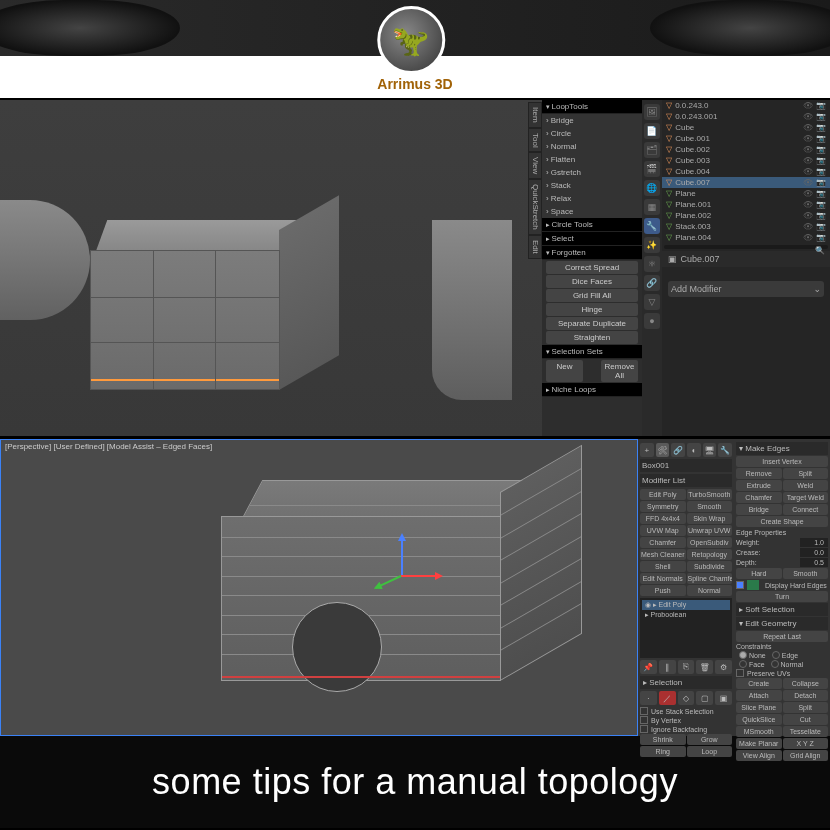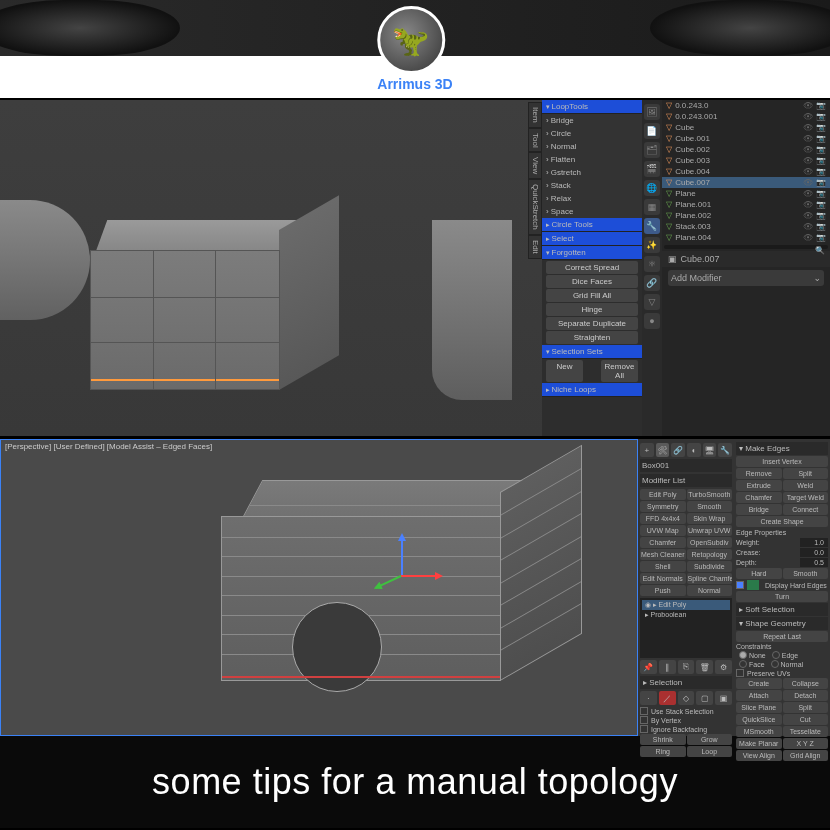--- a/index.html
+++ b/index.html
@@ -6,62 +6,62 @@
 body { width:830px; height:830px; background:#000; overflow:hidden; }
 
 
 .header { height:98px; background:#fff; position:relative; }
 .header-bg { height:56px; background:linear-gradient(90deg,#2a2a2a,#1a1a1a); position:relative; overflow:hidden;}
 .header-bg::before, .header-bg::after { content:''; position:absolute; top:0; width:200px; height:56px; background:radial-gradient(ellipse at center,#444 0%,#111 70%); border-radius:50% / 60%;}
 .header-bg::before { left:-20px; }
 .header-bg::after { right:-20px; }
 .avatar-wrap { position:absolute; left:50%; top:6px; transform:translateX(-50%); text-align:center; }
 .avatar { width:68px; height:68px; border-radius:50%; background:radial-gradient(circle at 40% 40%,#888,#333); border:3px solid #fff; display:flex; align-items:center; justify-content:center; font-size:30px;}
-.channel-name { font-weight:bold; font-size:14px; color:#3b82f6; margin-top:2px;}
+.channel-name { font-weight:bold; font-size:14px; color:#a16207; margin-top:2px;}
 
 
 .blender { height:338px; background:#3b3b3b; position:relative; display:flex; border-top:2px solid #000;}
 .bl-viewport { flex:1; position:relative; background:linear-gradient(#3e3e3e,#383838); overflow:hidden;}
 .cyl { position:absolute; left:-30px; top:100px; width:120px; height:120px; background:linear-gradient(180deg,#8a8a8a,#616161); border-radius:0 60px 60px 0;}
 .box3d { position:absolute; left:90px; top:120px; width:240px; height:170px;}
 .box-top { position:absolute; left:10px; top:0; width:220px; height:40px; background:linear-gradient(#9a9a9a,#818181); transform:skewX(-20deg);}
 .box-front { position:absolute; left:0; top:30px; width:190px; height:140px; background:linear-gradient(#7c7c7c,#6a6a6a); border:1px solid #555;}
 .box-side { position:absolute; left:189px; top:10px; width:60px; height:160px; background:linear-gradient(#6a6a6a,#585858); transform:skewY(-30deg); transform-origin:left;}
 .box-front::before,.box-front::after{content:'';position:absolute;background:#555;} 
 .box-front::before{left:33%;top:0;width:1px;height:100%;}
 .box-front::after{left:66%;top:0;width:1px;height:100%;}
 .box-hline{position:absolute;left:0;width:100%;height:1px;background:#555;}
 .sel-edge{position:absolute;left:0;bottom:8px;width:100%;height:2px;background:#ff9a3c;}
 .far-obj { position:absolute; right:30px; top:120px; width:80px; height:180px; background:linear-gradient(#8a8a8a,#5e5e5e); border-radius:0 0 0 30px;}
 
 .bl-sidepanel { width:100px; background:#2d2d2d; font-size:8px; color:#bbb;}
 .bl-tabs { position:absolute; right:288px; top:2px; width:14px; display:flex; flex-direction:column;}
 .bl-tab { writing-mode:vertical-rl; font-size:8px; background:#333; color:#aaa; padding:4px 1px; border:1px solid #222; margin-bottom:0;}
-.panel-header { background:#1d4ed8; padding:2px 4px; font-size:8px; border-bottom:1px solid #222; display:flex; align-items:center; gap:2px;}
+.panel-header { background:#000000; padding:2px 4px; font-size:8px; border-bottom:1px solid #222; display:flex; align-items:center; gap:2px;}
 .panel-header::before{content:'▾'; font-size:7px;}
 .panel-header.collapsed::before{content:'▸';}
 .panel-btn { background:#444; margin:1px 4px; padding:2px; font-size:8px; text-align:center; border-radius:2px; color:#ccc;}
 .panel-row2 { display:flex; gap:18px; margin:1px 4px;}
 .panel-row2 .panel-btn{flex:1;margin:0;}
 .expander{display:flex;align-items:center;background:#333;padding:2px 4px;font-size:8px;gap:2px;}
 .expander::before{content:'›';font-size:8px;}
 
 .bl-toolcol { width:20px; background:#2a2a2a; display:flex; flex-direction:column; align-items:center; padding-top:4px; gap:3px;}
 .tool-ico { width:16px; height:16px; background:#3a3a3a; border-radius:3px; font-size:9px; color:#888; display:flex; align-items:center; justify-content:center;}
 .tool-ico.active{background:#3d5a8a;color:#fff;}
 
 .bl-outliner { width:168px; background:#252525; font-size:8px; color:#aaa;}
 .out-row { display:flex; align-items:center; padding:1px 4px; gap:3px;}
 .out-ico { color:#e8945a; font-size:8px;}
 .out-ico.mesh{color:#6aa84f;}
 .out-vis { margin-left:auto; font-size:8px; display:flex; gap:3px;color:#666;}
 .out-search { margin:2px; padding:2px 14px 2px 4px; background:#1a1a1a; border-radius:3px; font-size:8px; position:relative;}
 .out-search::after{content:'🔍';position:absolute;right:3px;top:1px;font-size:8px;}
 .prop-head{padding:3px 6px;display:flex;align-items:center;gap:4px;font-size:9px;background:#2a2a2a;}
-.prop-btn{margin:3px 6px;padding:3px;background:#3a3a3a;border-radius:3px;font-size:9px;display:flex;align-items:center;justify-content:space-between;}
+.prop-btn{margin:14px 6px;padding:3px;background:#3a3a3a;border-radius:3px;font-size:9px;display:flex;align-items:center;justify-content:space-between;}
 
 
 .max { height:300px; background:#3a3a3a; position:relative; display:flex; border-top:3px solid #000;}
 .max-status { position:absolute; top:2px; left:4px; font-size:8px; color:#ccc;}
 .max-viewport { flex:1; position:relative; background:#4a4a4a; overflow:hidden; border:1px solid #3b82f6;}
 .mbox { position:absolute; left:220px; top:40px; width:360px; height:220px;}
 .mbox-top { position:absolute; left:28px; top:0; width:310px; height:50px; background:linear-gradient(#7a7a7a,#6e6e6e); transform:skewX(-28deg); border:1px solid #999;}
 .mbox-front { position:absolute; left:0; top:36px; width:280px; height:165px; background:linear-gradient(#6e6e6e,#5e5e5e); border:1px solid #999;}
 .mbox-side { position:absolute; left:279px; top:12px; width:82px; height:189px; background:linear-gradient(#5e5e5e,#4e4e4e); transform:skewY(-30deg); transform-origin:left; border:1px solid #999;}
 .hole { position:absolute; left:70px; top:85px; width:90px; height:90px; border-radius:50%; background:#3a3a3a; border:1px solid #aaa;}
@@ -437,21 +437,21 @@
         <div class="mx-btn">Hard</div>
         <div class="mx-btn">Smooth</div>
       </div>
     <div class="mx-chk on">
         <span class="sw"></span>
         <span>Display Hard Edges</span>
       </div>
     <div class="mx-btn" style="margin:1px 0">Turn</div>
 
     <div class="mx-section">▸ <span>Soft Selection</span></div>
-    <div class="mx-section">▾ <span>Shape Geometry</span></div>
+    <div class="mx-section">▾ <span>Edit Geometry</span></div>
     <div class="mx-btn" style="margin:1px 0">Repeat Last</div>
     <div style="font-size:7px;margin:1px 0">Constraints</div>
     <div class="mx-radio">
       <div class="mx-r on">
           <span>None</span>
         </div>
       <div class="mx-r">
           <span>Edge</span>
         </div>
     </div>

